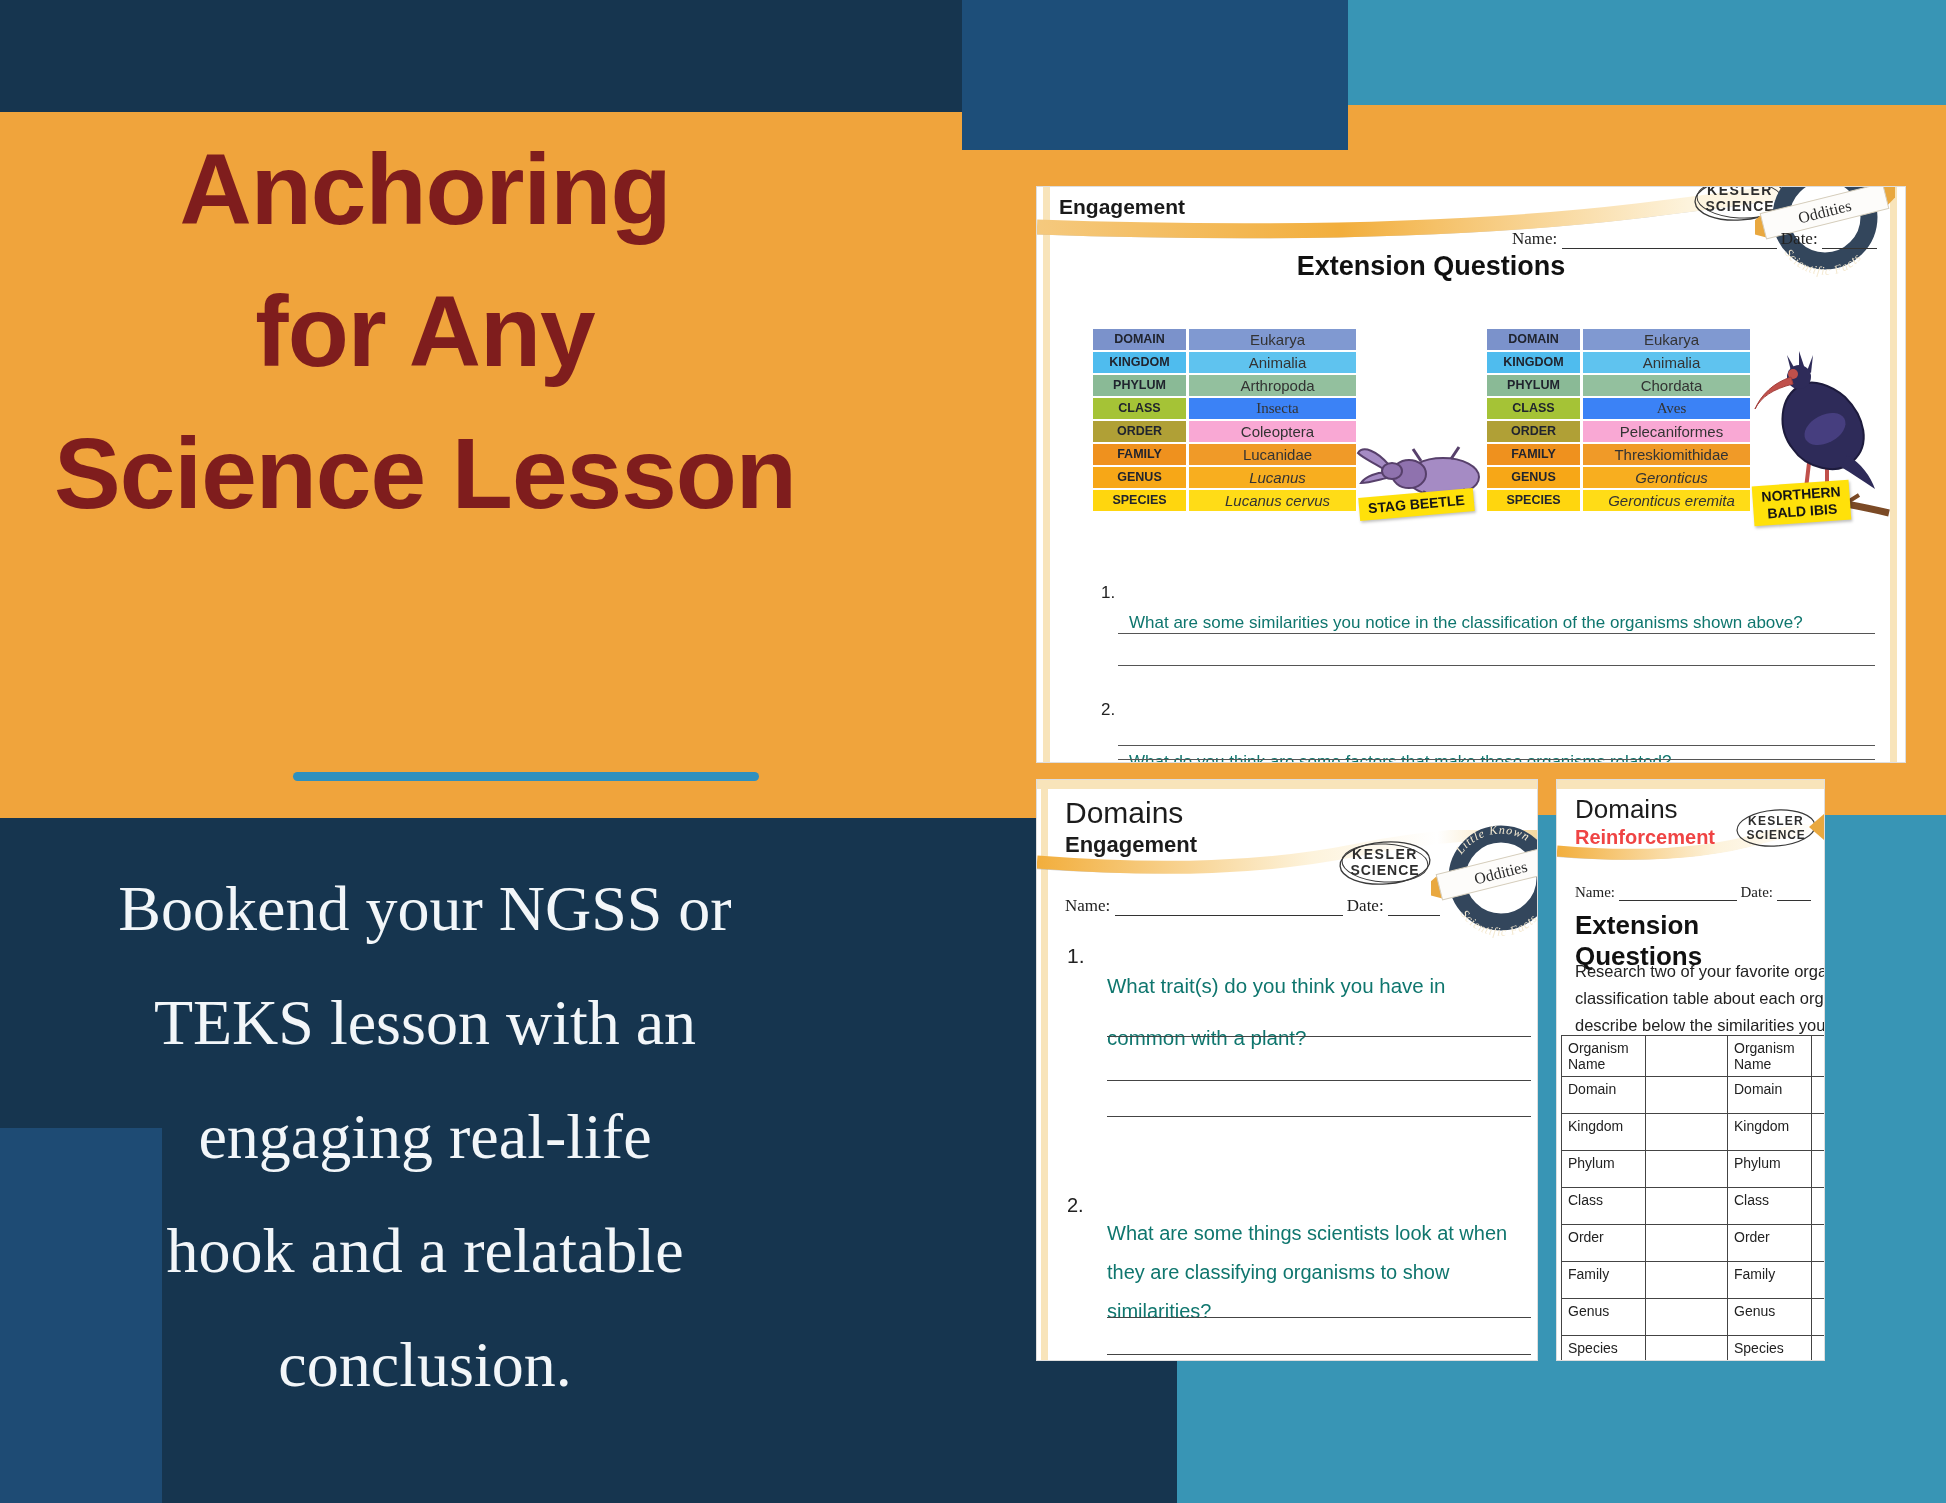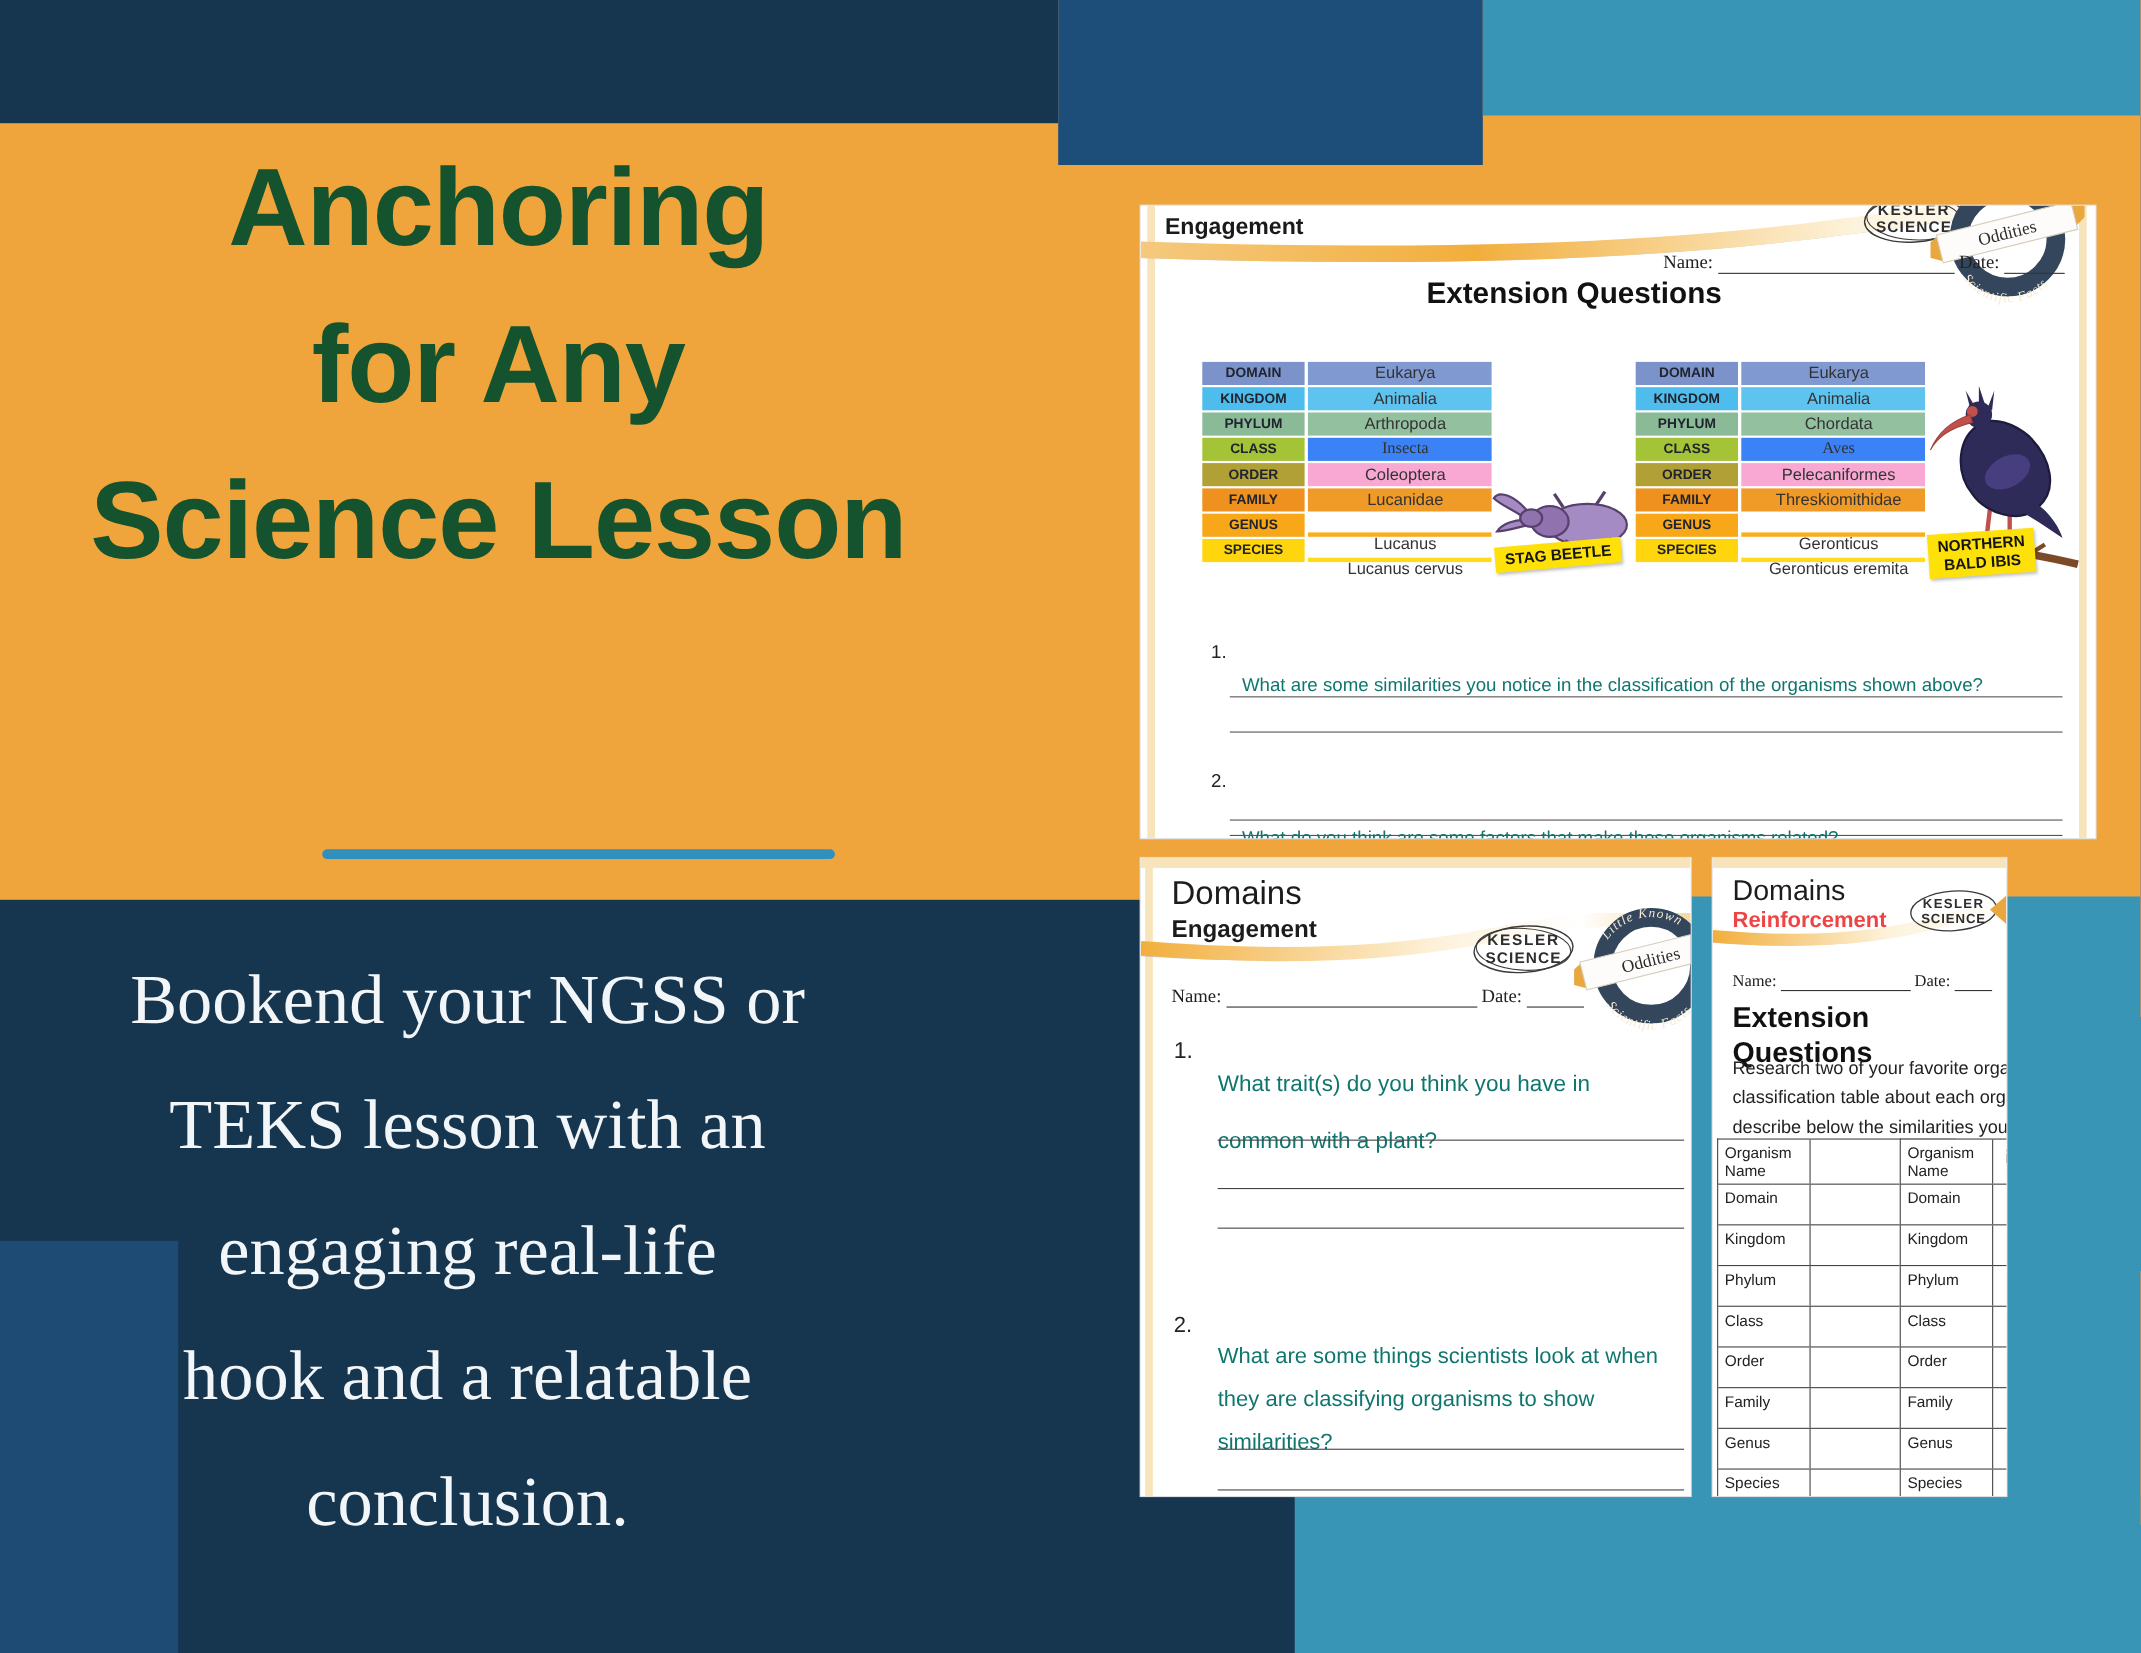--- a/index.html
+++ b/index.html
@@ -10,22 +10,22 @@
   
   .bg-navy-top{left:0;top:0;width:962px;height:112px;background:#16354F;}
   .bg-navy-med{left:962px;top:0;width:386px;height:150px;background:#1D4E79;}
   .bg-teal-top{left:1348px;top:0;width:598px;height:105px;background:#3895B5;}
   .bg-navy-bottom{left:0;top:818px;width:1180px;height:685px;background:#16354F;}
   .bg-navy-light-sq{left:0;top:1128px;width:162px;height:375px;background:#1E4B74;}
   .bg-teal-right{left:1535px;top:815px;width:411px;height:688px;background:#3895B5;}
   .bg-teal-band{left:1177px;top:1360px;width:769px;height:143px;background:#3895B5;}
 
   
-  .title-block{left:0;top:118px;width:850px;text-align:center;color:#14532d;
-               font-weight:bold;font-size:100px;line-height:142px;letter-spacing:-1px;padding-left:28px;}
+  .title-block{left:0;top:118px;width:850px;text-align:center;color:#7f1d1d;
+               font-weight:bold;font-size:100px;line-height:142px;letter-spacing:-1px;}
   .divider{left:293px;top:772px;width:466px;height:9px;background:#2F90BE;border-radius:5px;}
   .body-block{left:0;top:852px;width:850px;text-align:center;color:#F2F6F9;
               font-family:"Liberation Serif",serif;font-size:64px;line-height:114px;}
 
   
   .sheet{background:#FFFFFF;overflow:hidden;box-shadow:0 0 0 1px #DEDEDE;}
   .edge-strip{position:absolute;top:0;bottom:0;width:7px;background:#F8E4BA;}
   .ws-tag{position:absolute;font-weight:bold;color:#1A1A1A;}
   .namedate{position:absolute;font-family:"Liberation Serif",serif;font-size:17px;color:#222;white-space:nowrap;}
   .nd-line{display:inline-block;border-bottom:1.4px solid #333;height:14px;vertical-align:bottom;}
@@ -51,21 +51,21 @@
           line-height:21px;}
   .cval{width:167px;margin-left:3px;font-size:15px;color:#333;line-height:21px;padding-left:10px;box-sizing:border-box;text-align:center;}
   .c0 .clabel{background:#7B92CB;} .c0 .cval{background:#8099D1;}
   .c1 .clabel{background:#4FBCEE;} .c1 .cval{background:#5FC3EF;}
   .c2 .clabel{background:#8ABA96;} .c2 .cval{background:#93C09E;}
   .c3 .clabel{background:#A5C336;} .c3 .cval{background:#3b82f6;font-family:Liberation Serif, serif;}
   .c4 .clabel{background:#B0A036;} .c4 .cval{background:#f9a8d4;}
   .c5 .clabel{background:#EF911E;} .c5 .cval{background:#F09A28;}
   .c6 .clabel{background:#F7A717;} .c6 .cval{background:#F8AE1F;}
   .c7 .clabel{background:#FFD60E;} .c7 .cval{background:#FFDC17;}
-  .crow.c6 .cval,.crow.c7 .cval{margin-top:17px;}
+  .crow.c6 .cval,.crow.c7 .cval{font-style:italic;}
 
   .animal-tag{position:absolute;background:#FFE10A;color:#151515;font-weight:bold;
               font-size:14px;line-height:17px;text-align:center;padding:3px 9px;
               box-shadow:1px 2px 3px rgba(0,0,0,.25);}
 
   .q-num{position:absolute;font-size:17px;color:#222;}
   .q-text{position:absolute;font-size:17px;color:#0f766e;line-height:24px;margin-top:28px;}
   .ans-line{position:absolute;border-bottom:1.6px solid #555;height:0;}
 
   

